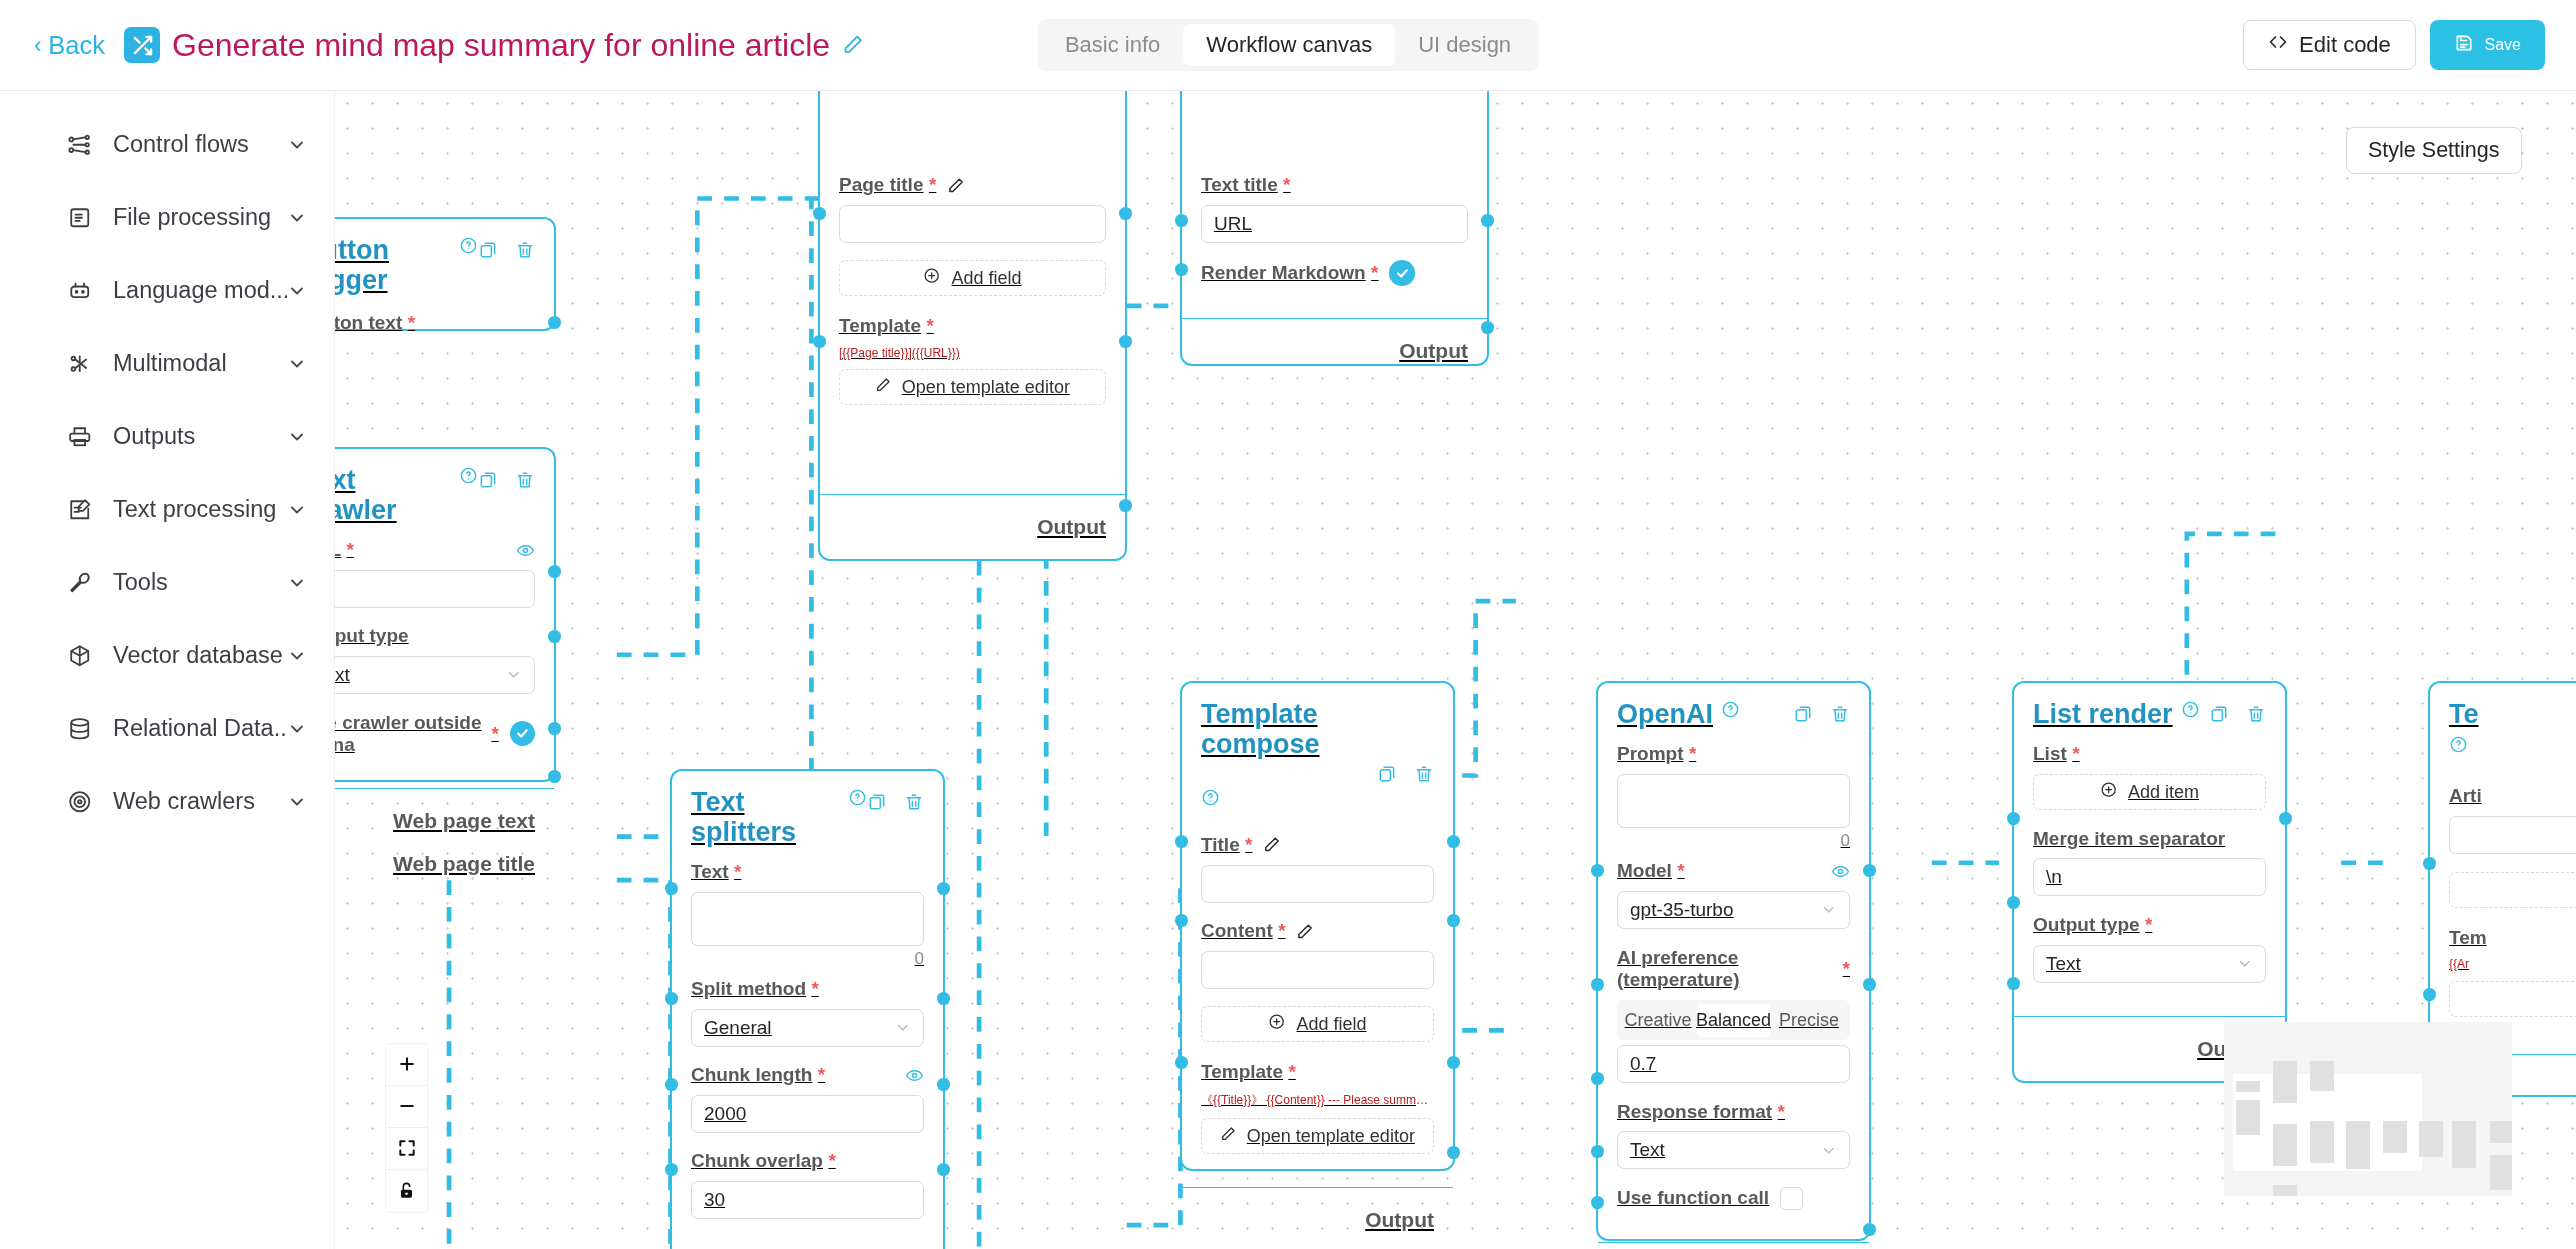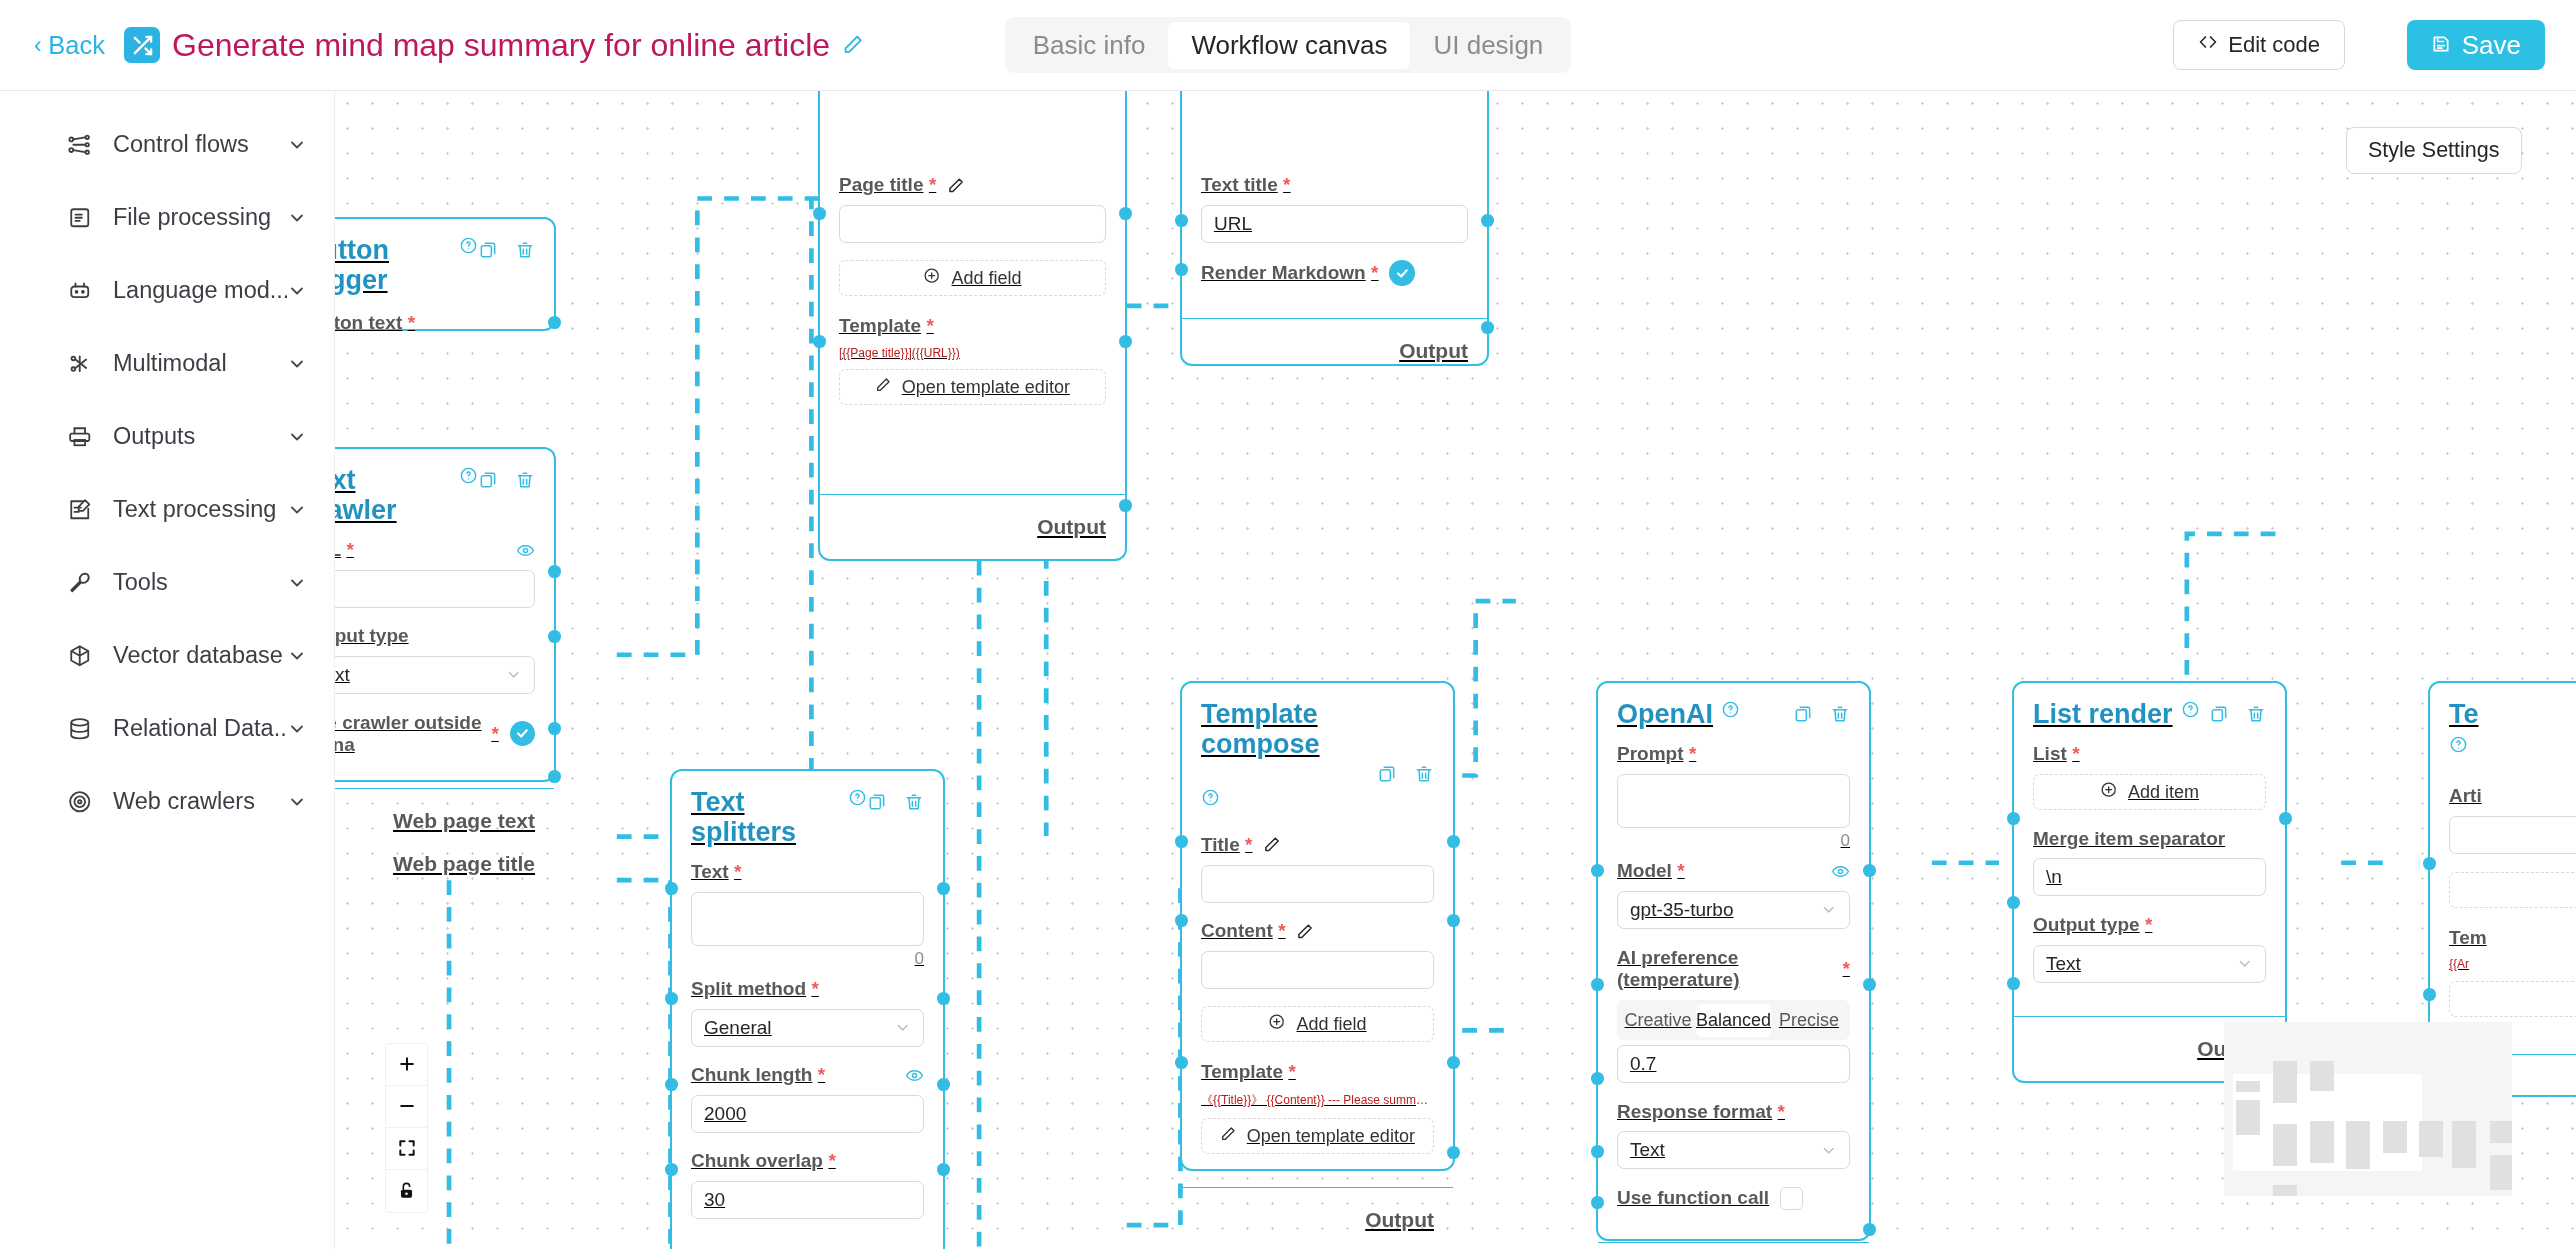--- a/index.html
+++ b/index.html
@@ -32,37 +32,37 @@
   .title-edit {
     margin-left: 12px; color: #2bb3e3; display: inline-flex; cursor: pointer;
   }
 
   .tabs {
     position: absolute; left: 50%; transform: translateX(-50%);
     background: #f5f5f5; border-radius: 9.4px; padding: 4.7px;
     display: flex; gap: 0;
   }
   .tab {
-    padding: 8px 23px; font-size: 26px; color: #8c8c8c;
+    padding: 8px 23px; font-size: 22px; color: #8c8c8c;
     border-radius: 6.7px; cursor: pointer; white-space: nowrap;
   }
   .tab.active { background: #ffffff; color: #262626; }
 
   .topbar-right {
     margin-left: auto; margin-right: 31px; display: flex; align-items: flex-end; gap: 14px;
   }
   .btn-outline {
     display: flex; align-items: center; gap: 10.7px;
     height: 50px; padding: 0 24px; border: 0.7px solid #d9d9d9; border-radius: 8px;
     background: #fff; color: #262626; font-size: 22px; cursor: pointer;
   }
   .btn-primary {
     display: flex; align-items: center; gap: 10.7px;
     height: 50px; padding: 0 24px; border: none; border-radius: 8px;
-    background: #2bc0e4; color: #ffffff; font-size: 26px; cursor: pointer; margin-left: 48px;
+    background: #2bc0e4; color: #ffffff; font-size: 16px; cursor: pointer;
   }
 
   
   .sidebar {
     position: absolute; left: 0; top: 91px; width: 335px; height: 1159px;
     background: #ffffff; border-right: 0.7px solid #eeeeee; z-index: 30;
     padding-top: 17.4px;
   }
   .side-item {
     display: flex; align-items: center; height: 73px;

